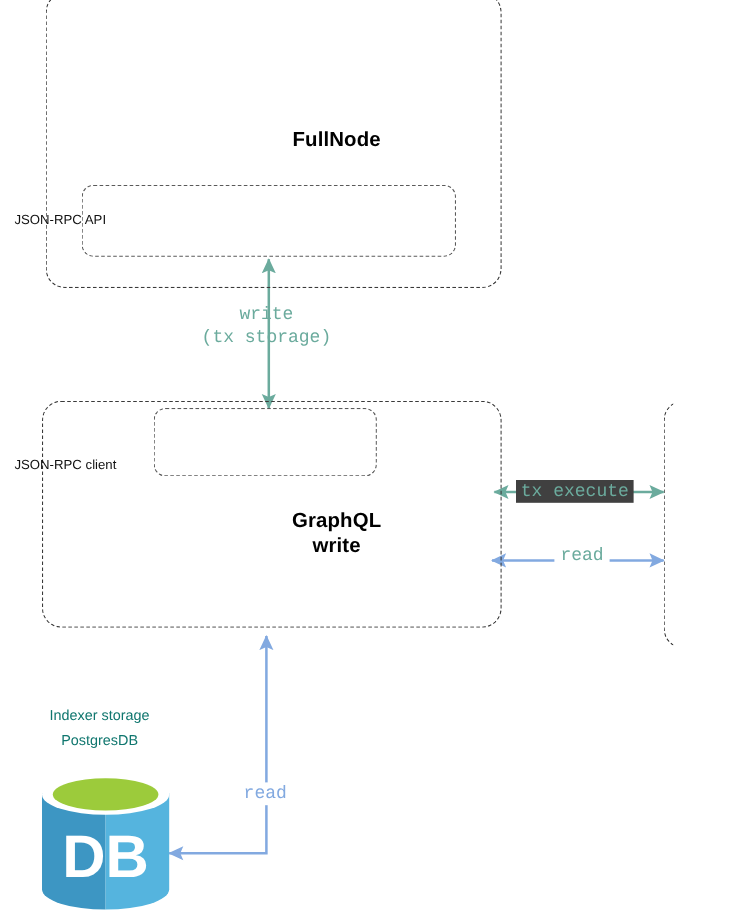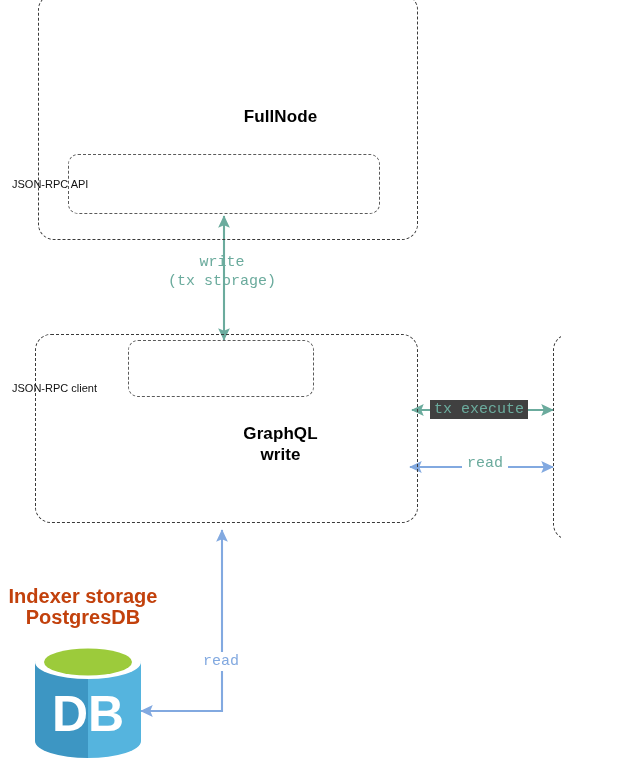--- a/index.html
+++ b/index.html
@@ -110,24 +110,24 @@
   #clientread-label { left: 462px; top: 454px; background: #ffffff; padding: 0 5px; }
   #dbread-label     { left: 199px; top: 652px; background: #ffffff; padding: 0 4px; }
 
   
   #db-caption {
     position: absolute;
     left: 0px;
     top: 586px;
     width: 166px;
     text-align: center;
-    font-weight: bold;
-    font-size: 20px;
+    font-weight: normal;
+    font-size: 12px;
     line-height: 21px;
-    color: #c2410c;
+    color: #0f766e;
   }
   #db-caption span { display: block; }
 
   
   #db-icon {
     position: absolute;
     left: 33px;
     top: 643px;
     width: 110px;
     height: 116px;

